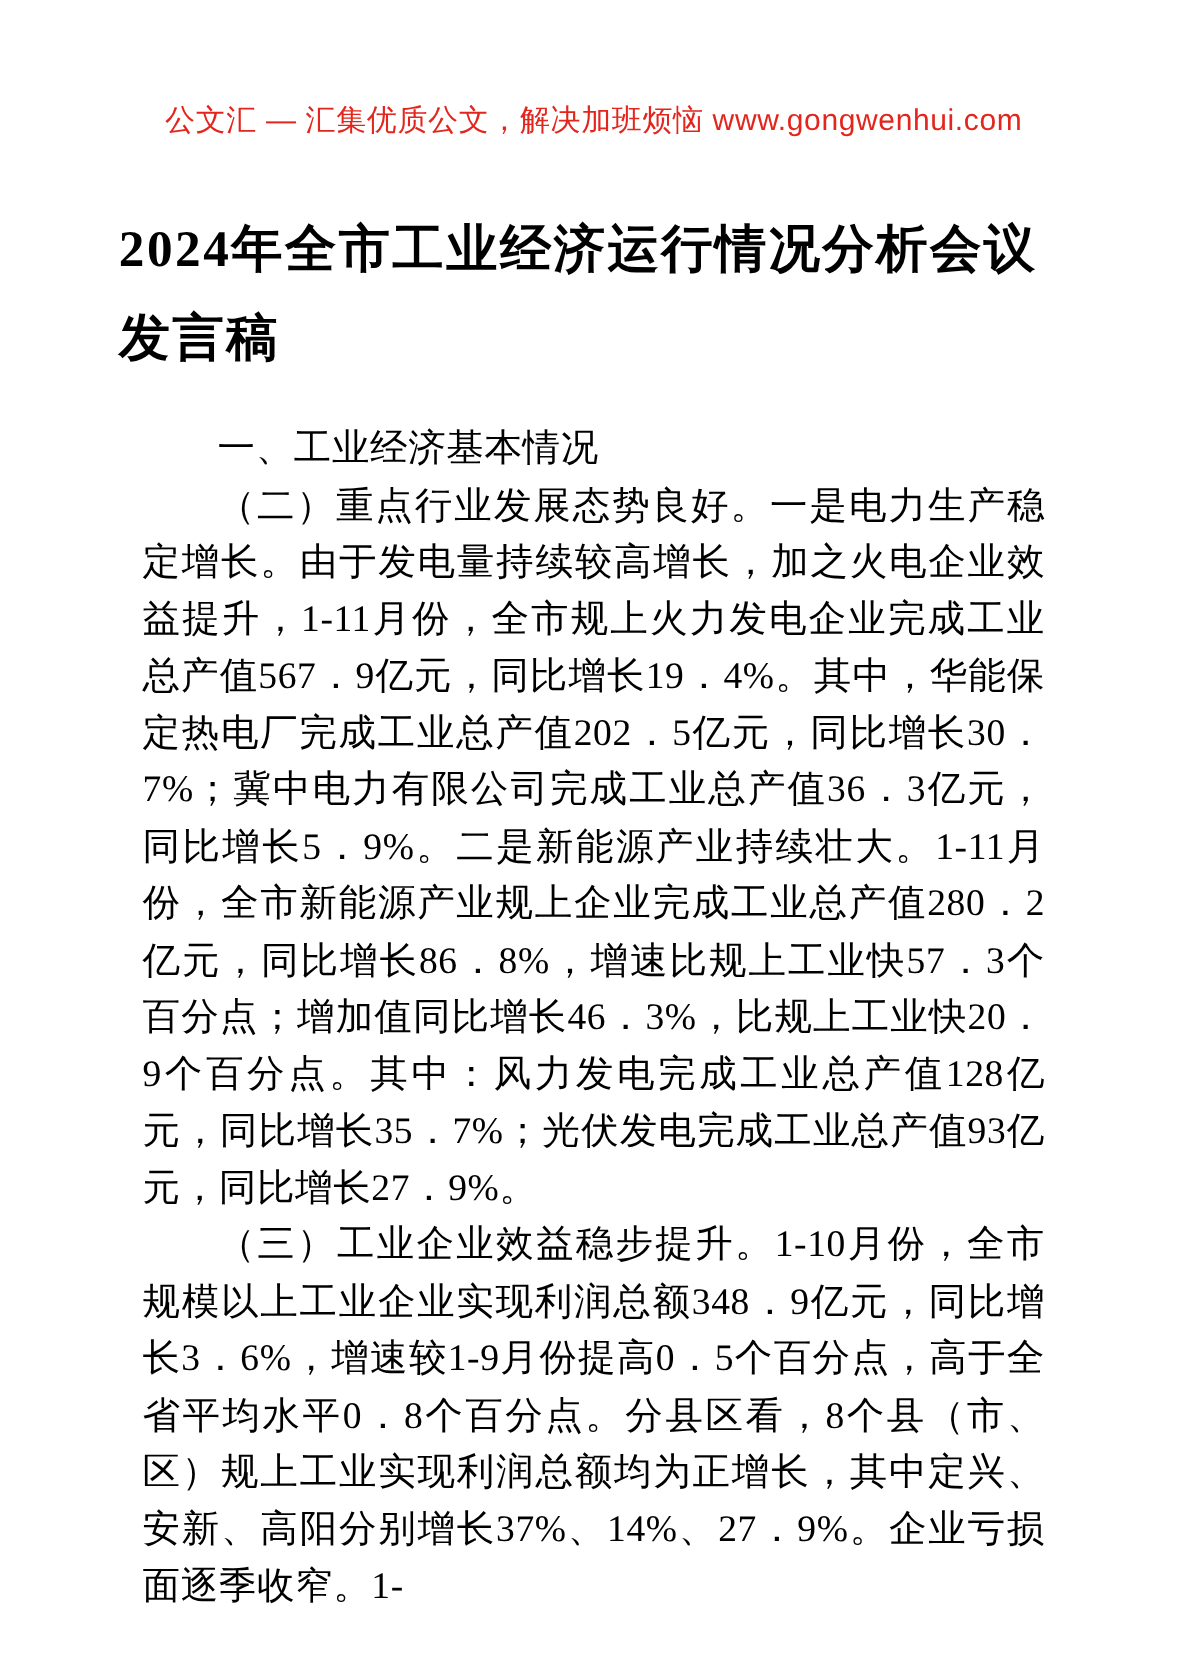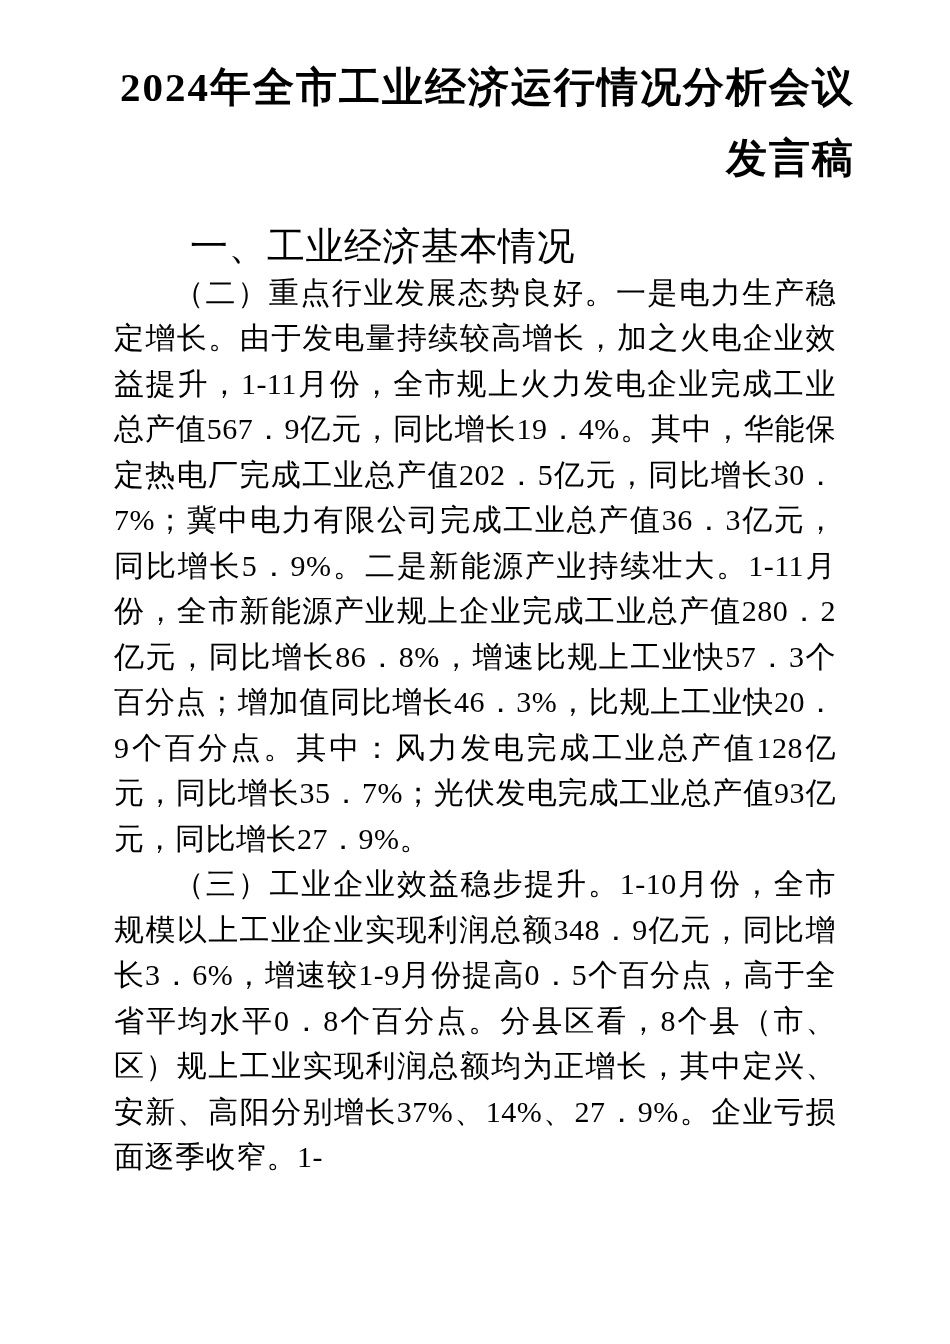--- a/index.html
+++ b/index.html
@@ -20,51 +20,52 @@
     text-align: center;
     font-family: "Liberation Sans", "DejaVu Sans", sans-serif;
     font-size: 24px;
     line-height: 30px;
     color: var(--accent);
     letter-spacing: 0.5px;
   }
   .doc-title {
     width: 760px;
     margin: 52px auto 0 auto;
-    text-align: right;
+    text-align: left;
     font-size: 41px;
     line-height: 71px;
     font-weight: bold;
     letter-spacing: 2px;
   }
   .content {
     width: 722px;
     margin: 30px auto 0 auto;
     font-size: 30px;
     line-height: 45.5px;
     text-align: justify;
     letter-spacing: 0.5px;
   }
   .content p {
     margin: 0;
     text-indent: 2em;
     word-break: break-all;
   }
   .section-heading {
     font-weight: normal;
-    font-size: 38px;
+    font-size: 30px;
     margin: 0;
     text-indent: 2em;
   }
 </style>
 </head>
 <body>
 
 <div class="page">
 
+  <div class="watermark">公文汇 — 汇集优质公文，解决加班烦恼 www.gongwenhui.com</div>
 
   <h1 class="doc-title">2024年全市工业经济运行情况分析会议发言稿</h1>
 
   <div class="content">
     <p class="section-heading">一、工业经济基本情况</p>
     <p>（二）重点行业发展态势良好。一是电力生产稳定增长。由于发电量持续较高增长，加之火电企业效益提升，1-11月份，全市规上火力发电企业完成工业总产值567．9亿元，同比增长19．4%。其中，华能保定热电厂完成工业总产值202．5亿元，同比增长30．7%；冀中电力有限公司完成工业总产值36．3亿元，同比增长5．9%。二是新能源产业持续壮大。1-11月份，全市新能源产业规上企业完成工业总产值280．2亿元，同比增长86．8%，增速比规上工业快57．3个百分点；增加值同比增长46．3%，比规上工业快20．9个百分点。其中：风力发电完成工业总产值128亿元，同比增长35．7%；光伏发电完成工业总产值93亿元，同比增长27．9%。</p>
     <p>（三）工业企业效益稳步提升。1-10月份，全市规模以上工业企业实现利润总额348．9亿元，同比增长3．6%，增速较1-9月份提高0．5个百分点，高于全省平均水平0．8个百分点。分县区看，8个县（市、区）规上工业实现利润总额均为正增长，其中定兴、安新、高阳分别增长37%、14%、27．9%。企业亏损面逐季收窄。1-</p>
   </div>
 
 </div>

